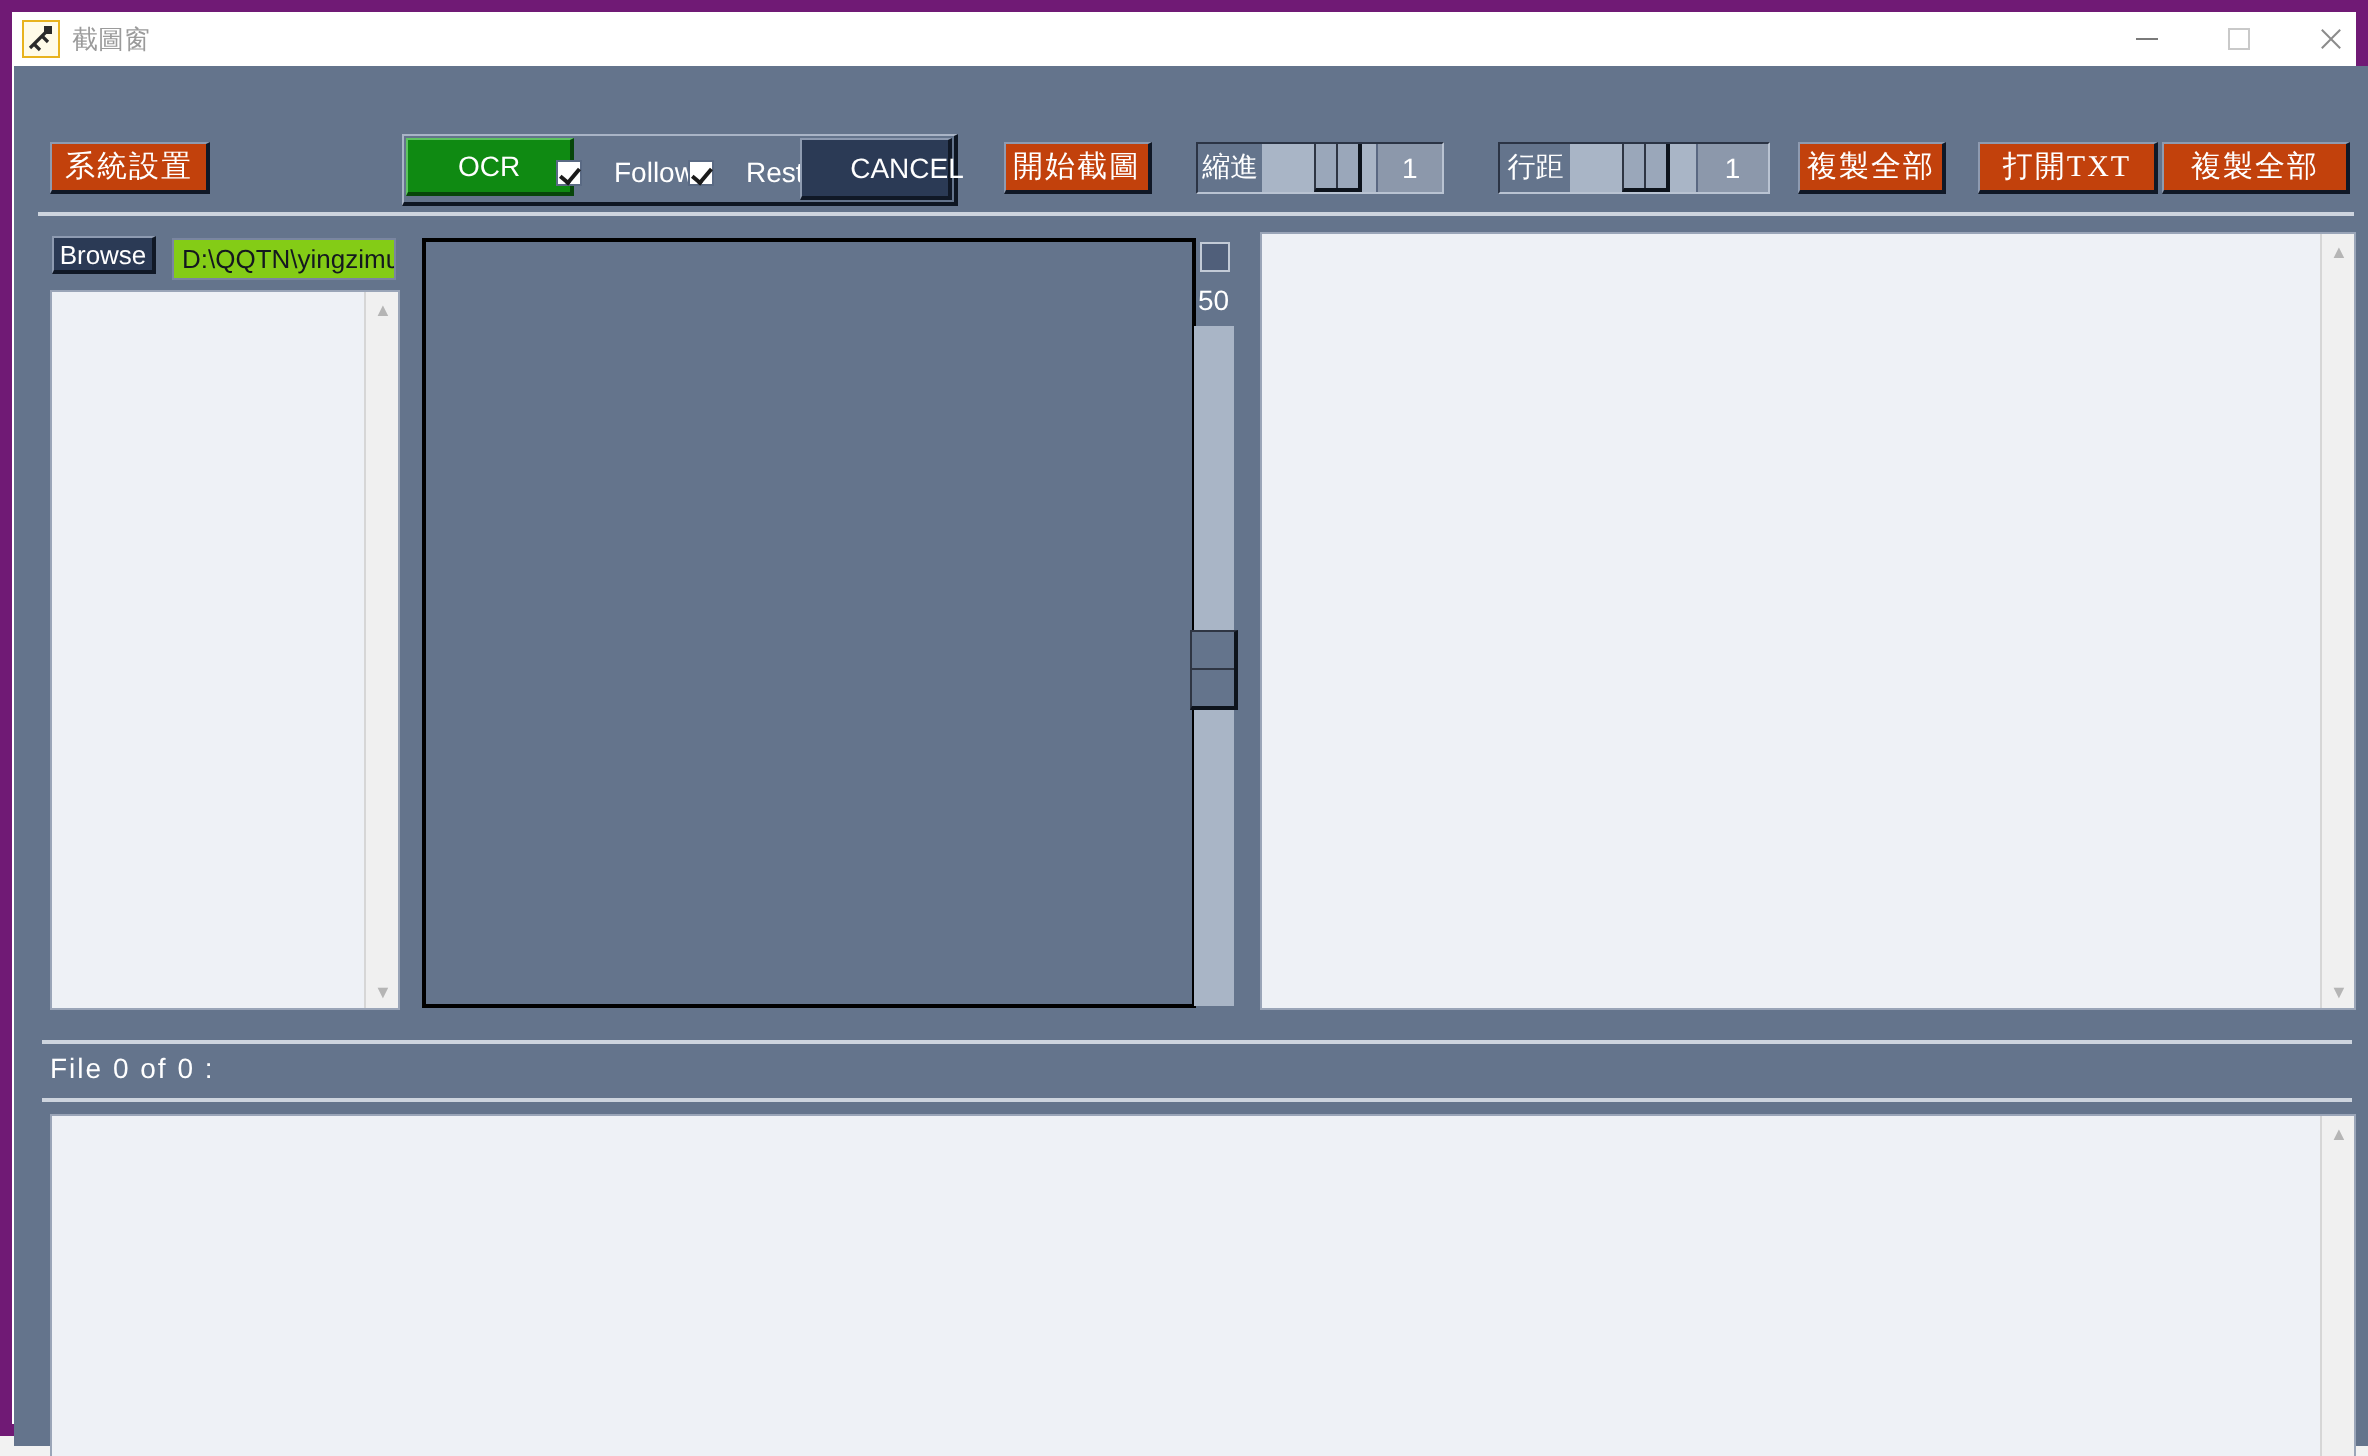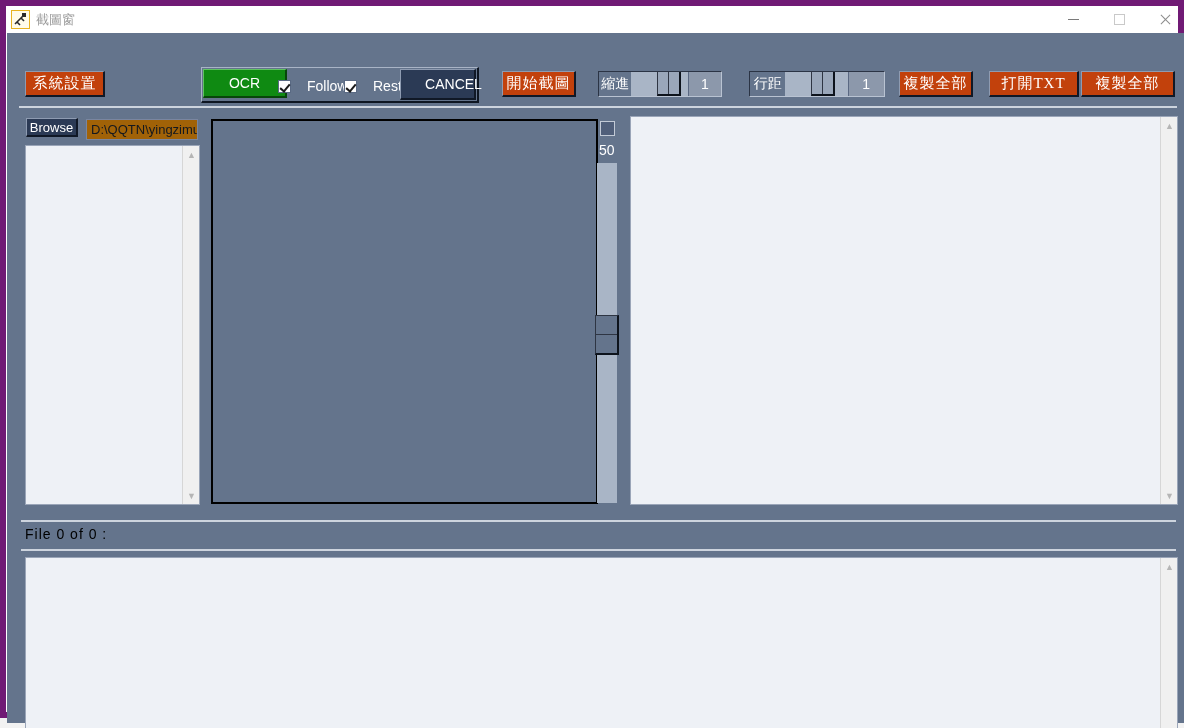--- a/index.html
+++ b/index.html
@@ -147,21 +147,21 @@
   .browse-btn{
     position:absolute;left:19px;top:85px;width:52px;height:19px;
     background:#2b3a55;color:#fff;font-size:13px;
     display:flex;align-items:center;justify-content:center;
     border-top:1px solid #8e9bb1;border-left:1px solid #8e9bb1;
     border-right:2px solid #101826;border-bottom:2px solid #101826;
     box-sizing:border-box;
   }
   .path-field{
     position:absolute;left:79px;top:86px;width:112px;height:21px;
-    background:#a16207;color:#14181f;font-size:13px;
+    background:#84cc16;color:#14181f;font-size:13px;
     border:1px solid #7a86a0;box-sizing:border-box;
     padding:0 4px;display:flex;align-items:center;overflow:hidden;white-space:nowrap;
   }
 
   
   .listpanel{
     position:absolute;left:18px;top:112px;width:175px;height:360px;
     background:#eef1f6;border:1px solid #9aa5b8;box-sizing:border-box;
   }
   .vscroll{
@@ -207,21 +207,21 @@
 
   
   .rtext{
     position:absolute;left:623px;top:83px;width:548px;height:389px;
     background:#eef1f6;border:1px solid #9aa5b8;box-sizing:border-box;
   }
 
   
   .status-rule-top{position:absolute;left:14px;top:487px;width:1155px;height:2px;background:#cdd4de;}
   .status-text{
-    position:absolute;left:18px;top:493px;color:#000000;font-size:14px;letter-spacing:1px;
+    position:absolute;left:18px;top:493px;color:#ffffff;font-size:14px;letter-spacing:1px;
   }
   .status-rule-bottom{position:absolute;left:14px;top:516px;width:1155px;height:2px;background:#cdd4de;}
 
   
   .btext{
     position:absolute;left:18px;top:524px;width:1153px;height:190px;
     background:#eef1f6;border:1px solid #9aa5b8;box-sizing:border-box;
   }
 </style>
 </head>

